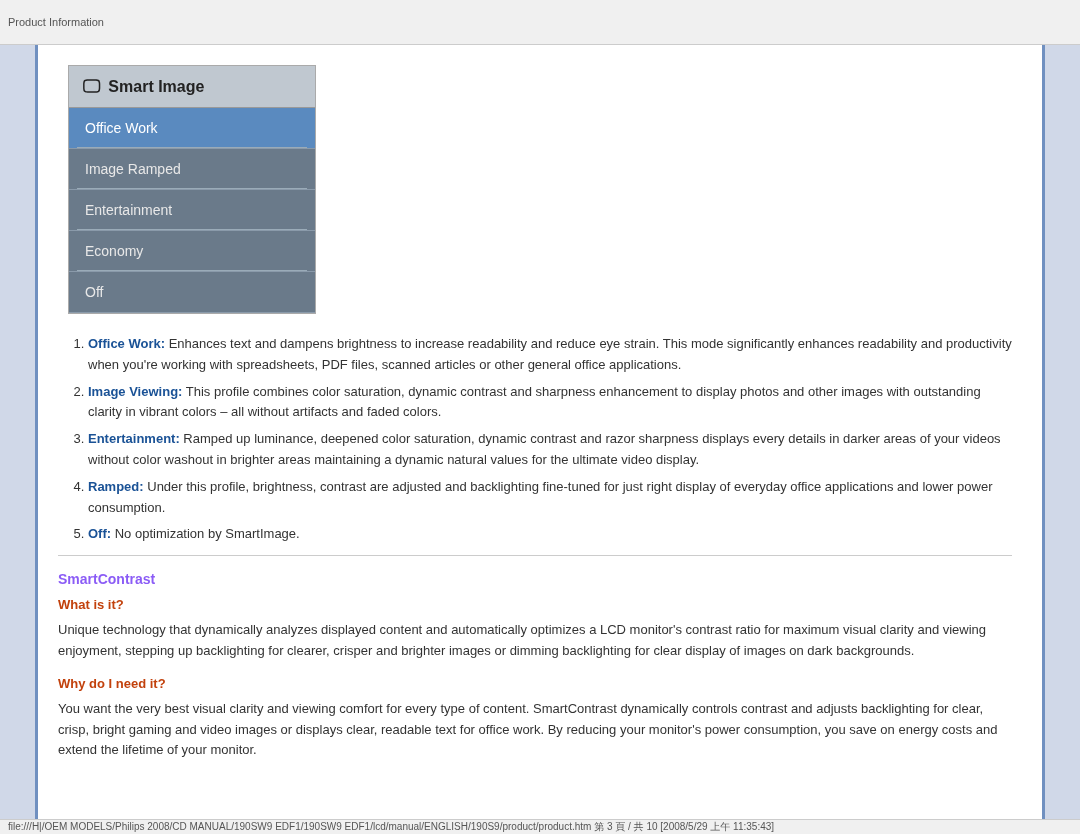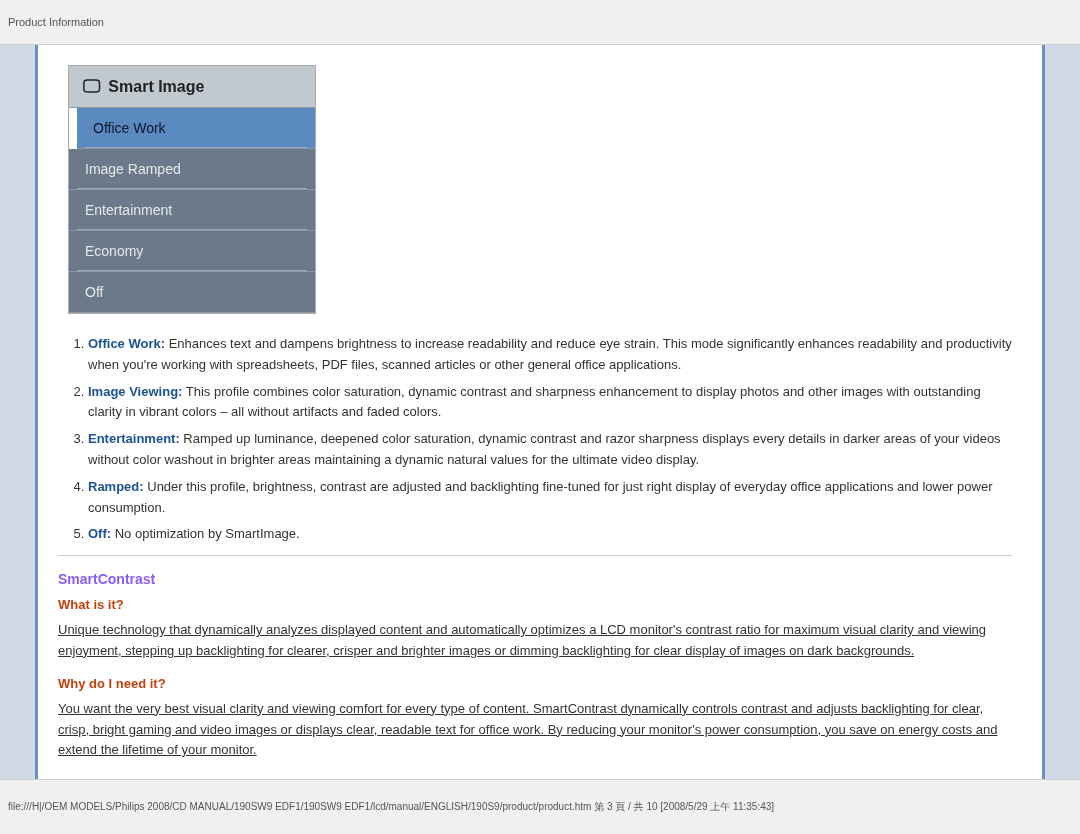--- a/index.html
+++ b/index.html
@@ -78,22 +78,21 @@
       color: #e8e8e8;
       padding: 12px 16px;
       font-size: 14px;
       border-bottom: 1px solid #8a9aaa;
       cursor: pointer;
       position: relative;
     }
 
     .menu-item.active {
       background: #5a8abf;
-      color: #0f172a;
-      margin-left: 8px;
+      color: #ffffff;
     }
 
     .menu-item:not(:last-child)::after {
       content: '';
       position: absolute;
       bottom: 0;
       left: 8px;
       right: 8px;
       height: 1px;
       background: #9aabb8;
@@ -146,28 +145,27 @@
       font-size: 13px;
       font-weight: bold;
       margin-bottom: 8px;
     }
 
     .body-text {
       font-size: 13px;
       color: #333;
       line-height: 1.6;
       margin-bottom: 14px;
-      text-decoration: underline;
     }
 
     
     .status-bar {
       background: #f0f0f0;
       border-top: 1px solid #ccc;
-      padding: 20px 8px;
+      padding: 0 8px;
       font-size: 10px;
       color: #555;
       position: fixed;
       bottom: 0;
       width: 1080px;
     }
   </style>
 </head>
 <body>
 

